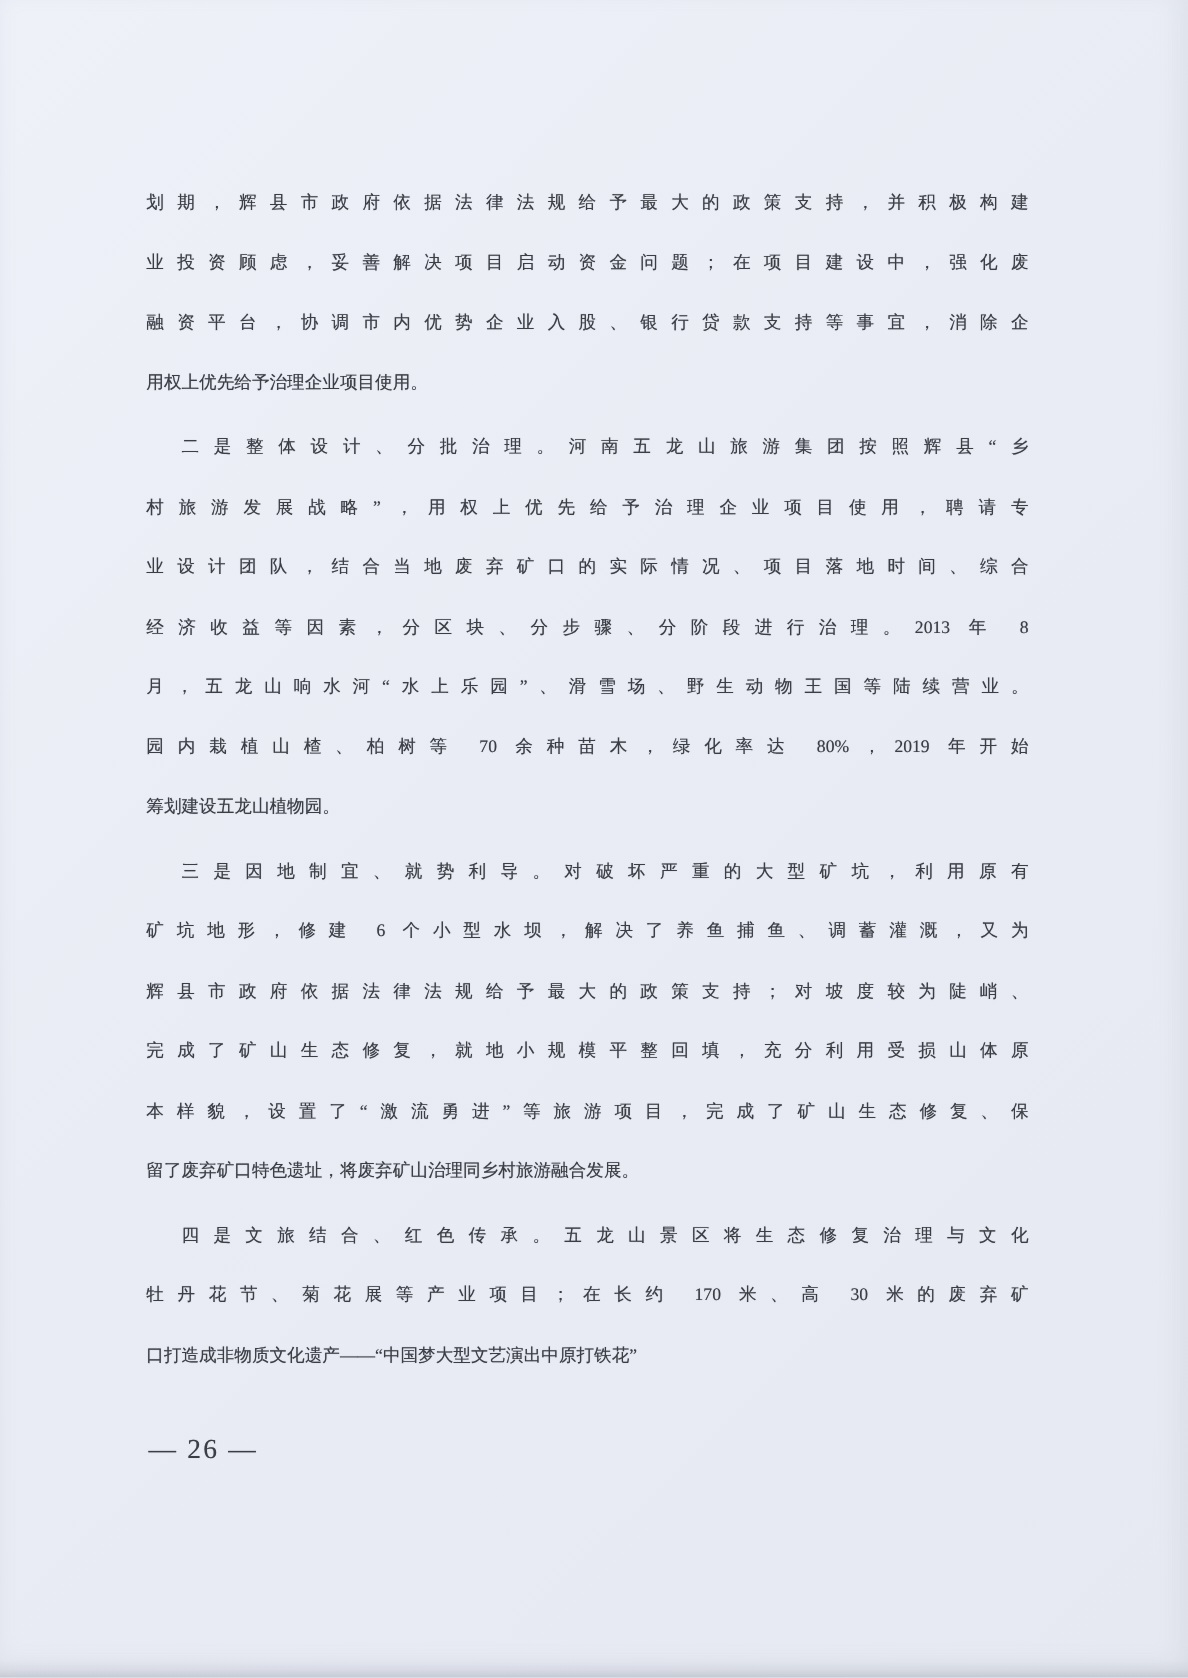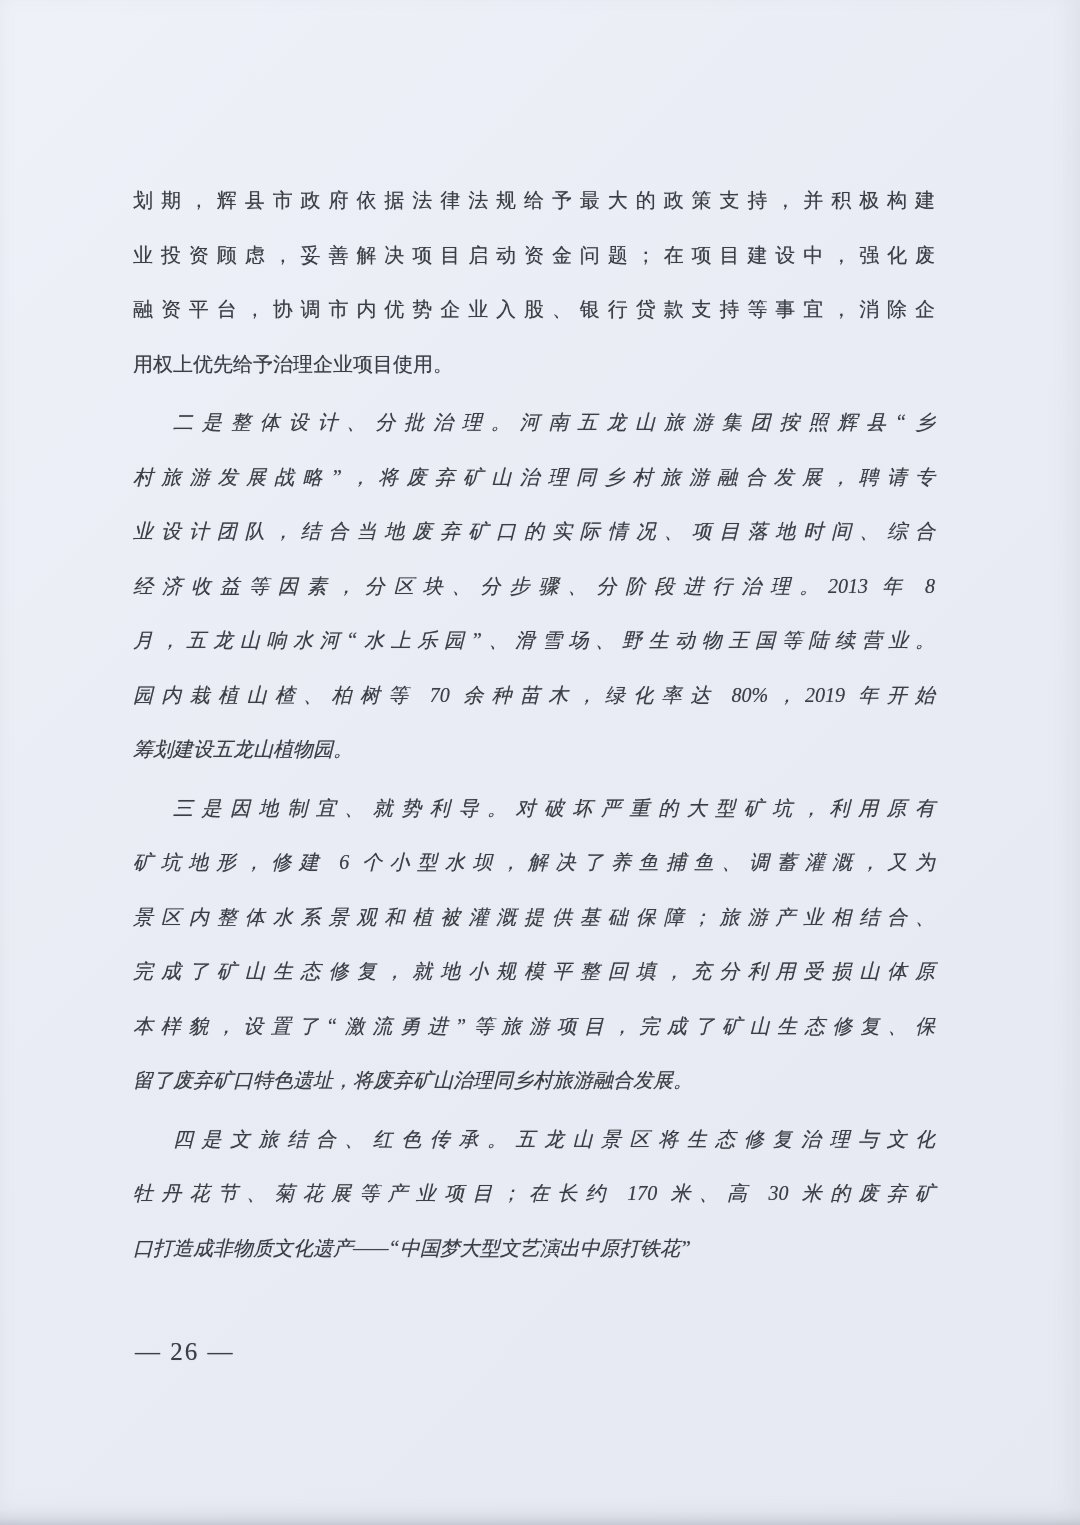--- a/index.html
+++ b/index.html
@@ -12,48 +12,48 @@
     width: 1080px;
     height: 1525px;
     overflow: hidden;
     background: linear-gradient(135deg, #eef1f8 0%, #e9ecf4 45%, #e6e9f1 100%);
     box-shadow: inset -6px -10px 22px rgba(140, 146, 160, 0.14);
     font-family: "Liberation Serif", "DejaVu Serif", serif;
   }
   .text-block {
     position: absolute;
     left: 133px;
-    top: 173px;
+    top: 158px;
     width: 802px;
-    font-size: 20px;
+    font-size: 16px;
     color: #3c3e46;
     text-shadow: 0 0 0.7px rgba(56, 59, 68, 0.55);
   }
   .para { margin: 0; }
-  .para + .para { margin-top: 4px; font-style: italic; }
+  .para + .para { margin-top: 4px; }
   .line {
     height: 54.5px;
     line-height: 54.5px;
     white-space: nowrap;
     text-align: justify;
     text-align-last: justify;
     text-justify: inter-character;
     overflow: visible;
   }
   .line.last {
     text-align: left;
     text-align-last: left;
   }
   .line.first-indent {
     text-indent: 2em;
   }
   .page-number {
     position: absolute;
     left: 135px;
-    top: 1332px;
+    top: 1298px;
     height: 40px;
     line-height: 40px;
     font-size: 25px;
     letter-spacing: 2px;
     color: #3c3e46;
     text-shadow: 0 0 0.7px rgba(56, 59, 68, 0.55);
   }
   .bottom-smudge {
     position: absolute;
     left: 0;
@@ -72,31 +72,31 @@
 <div class="page">
   <div class="text-block" style="color: rgb(60, 62, 70);">
       <div class="para">
         <div class="line">划期，辉县市政府依据法律法规给予最大的政策支持，并积极构建</div>
         <div class="line">业投资顾虑，妥善解决项目启动资金问题；在项目建设中，强化废</div>
         <div class="line">融资平台，协调市内优势企业入股、银行贷款支持等事宜，消除企</div>
         <div class="line last">用权上优先给予治理企业项目使用。</div>
       </div>
       <div class="para">
         <div class="line first-indent">二是整体设计、分批治理。河南五龙山旅游集团按照辉县“乡</div>
-        <div class="line">村旅游发展战略”，将废弃矿山治理同乡村旅游融合发展，聘请专</div>
+        <div class="line">村旅游发展战略”，用权上优先给予治理企业项目使用，聘请专</div>
         <div class="line">业设计团队，结合当地废弃矿口的实际情况、项目落地时间、综合</div>
         <div class="line">经济收益等因素，分区块、分步骤、分阶段进行治理。2013 年 8</div>
         <div class="line">月，五龙山响水河“水上乐园”、滑雪场、野生动物王国等陆续营业。</div>
         <div class="line">园内栽植山楂、柏树等 70 余种苗木，绿化率达 80%，2019 年开始</div>
         <div class="line last">筹划建设五龙山植物园。</div>
       </div>
       <div class="para">
         <div class="line first-indent">三是因地制宜、就势利导。对破坏严重的大型矿坑，利用原有</div>
         <div class="line">矿坑地形，修建 6 个小型水坝，解决了养鱼捕鱼、调蓄灌溉，又为</div>
-        <div class="line">景区内整体水系景观和植被灌溉提供基础保障；旅游产业相结合、</div>
+        <div class="line">辉县市政府依据法律法规给予最大的政策支持；对坡度较为陡峭、</div>
         <div class="line">完成了矿山生态修复，就地小规模平整回填，充分利用受损山体原</div>
         <div class="line">本样貌，设置了“激流勇进”等旅游项目，完成了矿山生态修复、保</div>
         <div class="line last">留了废弃矿口特色遗址，将废弃矿山治理同乡村旅游融合发展。</div>
       </div>
       <div class="para">
         <div class="line first-indent">四是文旅结合、红色传承。五龙山景区将生态修复治理与文化</div>
         <div class="line">牡丹花节、菊花展等产业项目；在长约 170 米、高 30 米的废弃矿</div>
         <div class="line last">口打造成非物质文化遗产——“中国梦大型文艺演出中原打铁花”</div>
       </div>
     </div>

